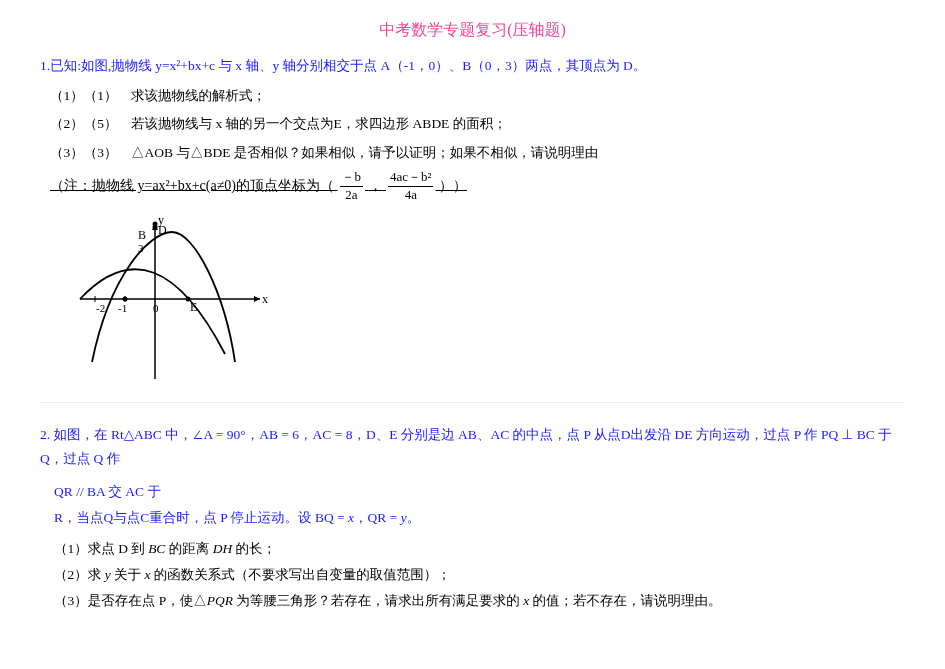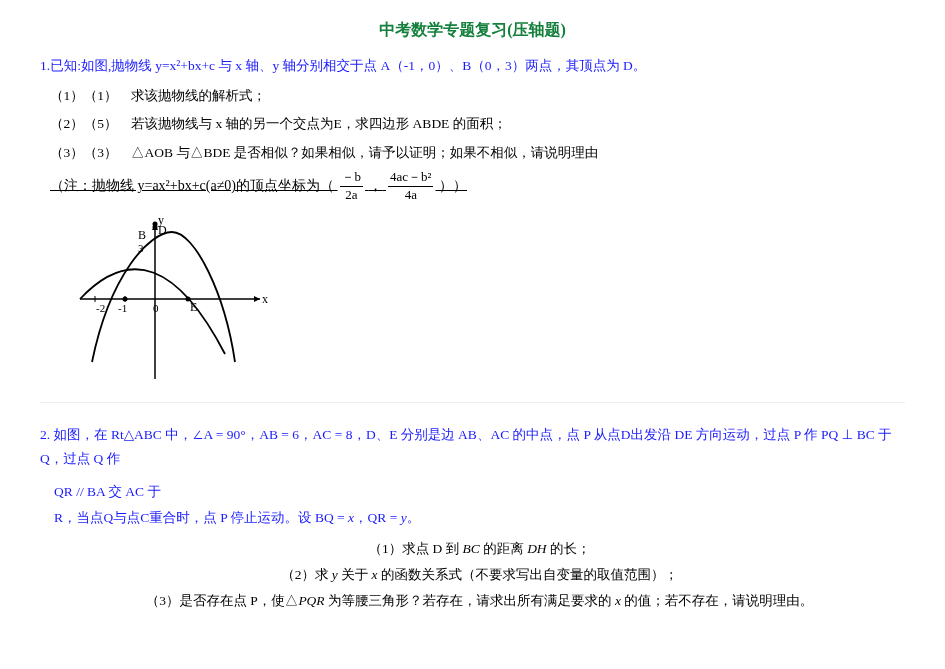--- a/index.html
+++ b/index.html
@@ -8,23 +8,23 @@
       font-family: "SimSun", "宋体", serif;
       font-size: 14px;
       color: #000;
       width: 945px;
       min-height: 669px;
       padding: 20px 40px;
     }
     .page-title {
       text-align: center;
       font-size: 16px;
-      font-weight: bold;
+      font-weight: normal;
       margin-bottom: 14px;
-      color: #15803d;
+      color: #ec4899;
     }
     .problem-section {
       margin-bottom: 18px;
     }
     .problem-header {
       color: #1a1aff;
       font-size: 13.5px;
       margin-bottom: 6px;
       line-height: 1.7;
     }
@@ -77,21 +77,20 @@
     .problem2-header {
       color: #1a1aff;
       font-size: 13.5px;
       line-height: 1.8;
       margin-bottom: 8px;
     }
     .problem2-sub {
       padding-left: 14px;
       font-size: 13.5px;
       line-height: 1.9;
-      text-align: center;
     }
     em { font-style: italic; }
     .blue { color: #1a1aff; }
   </style>
 </head>
 <body>
 
 <div class="page-title">中考数学专题复习(压轴题)</div>
 
 <div class="problem-section">

